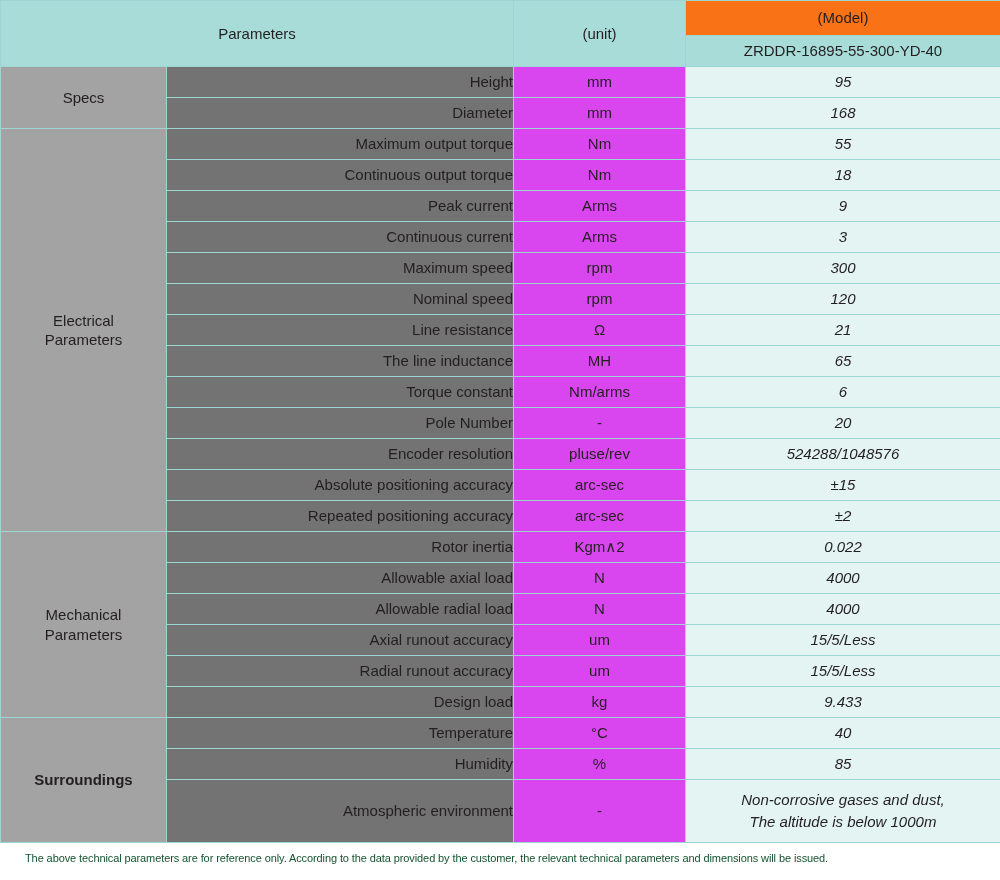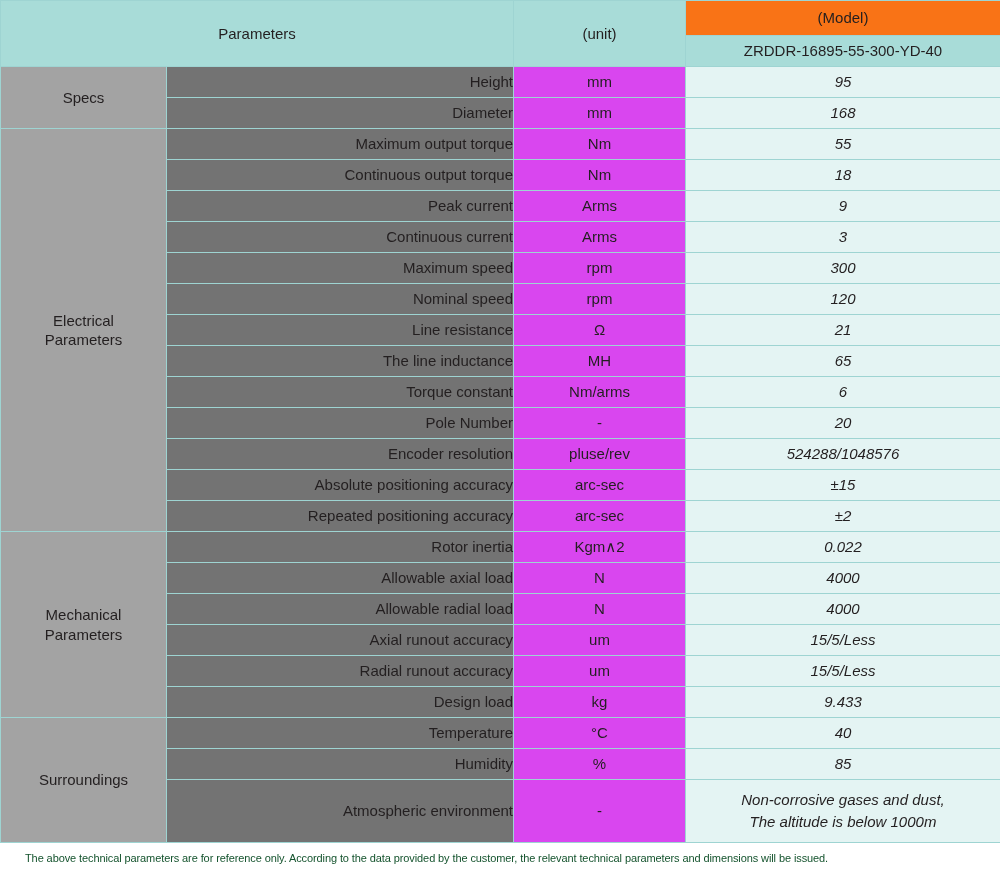--- a/index.html
+++ b/index.html
@@ -270,21 +270,21 @@
           </td>
         </tr>
         <tr>
           <td class="param-cell">Design load</td>
           <td class="unit-cell">kg</td>
           <td class="value-cell">
             <span class="multiline">9.433</span>
           </td>
         </tr>
         <tr>
-          <td class="group-cell" rowspan="3" style="white-space: pre-line;">Surroundings</td>
+          <td class="group-cell" rowspan="3" style="white-space: pre-line; font-weight: bold;">Surroundings</td>
           <td class="param-cell">Temperature</td>
           <td class="unit-cell">°C</td>
           <td class="value-cell">
             <span class="multiline">40</span>
           </td>
         </tr>
         <tr>
           <td class="param-cell">Humidity</td>
           <td class="unit-cell">%</td>
           <td class="value-cell">

